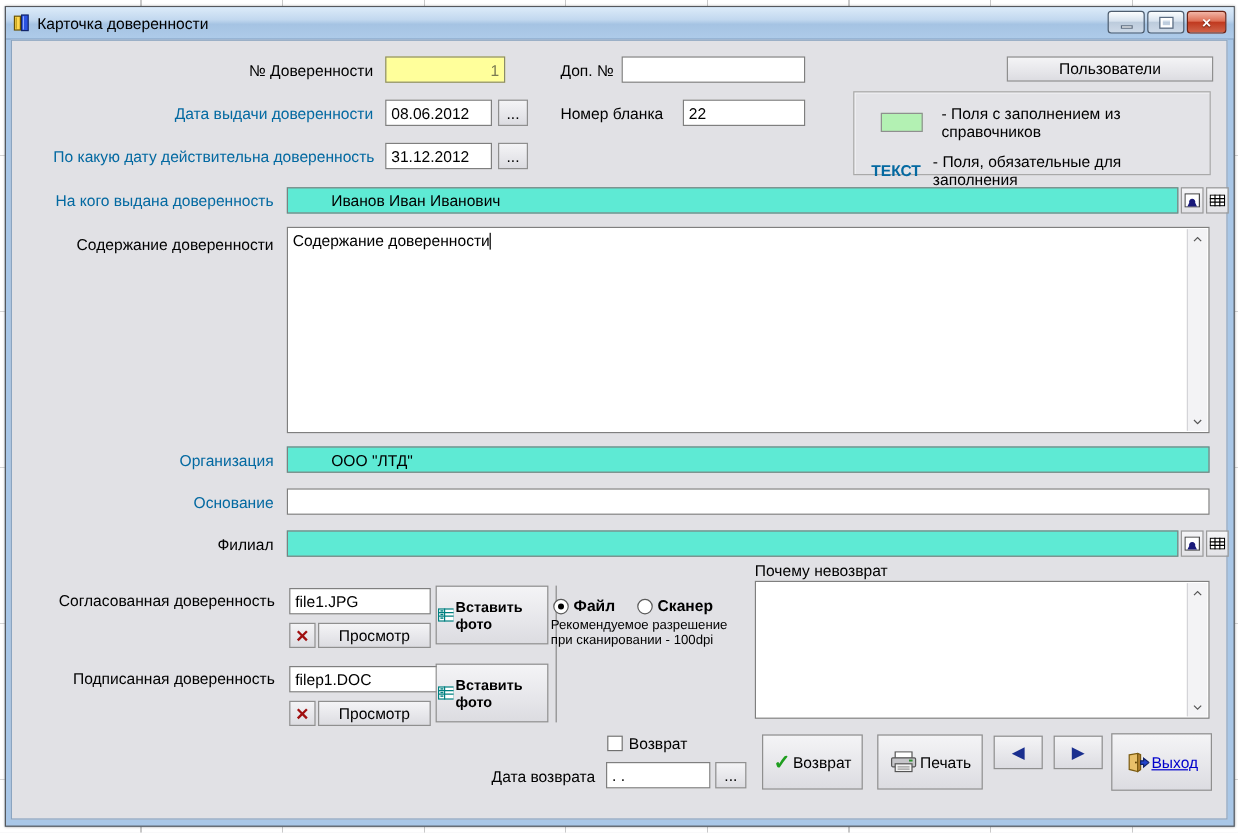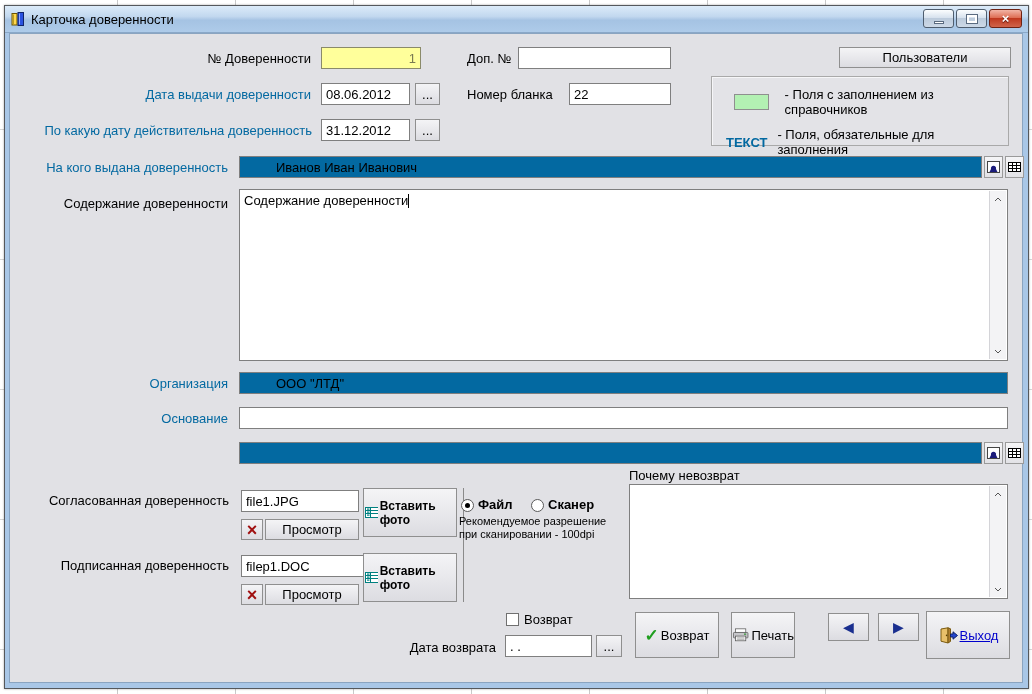--- a/index.html
+++ b/index.html
@@ -34,21 +34,21 @@
   .client { position:absolute; left:4px; top:27px; width:1014px; height:650px;
     background:#e1e1e5; border:1px solid #8aa4c0; }
 
   
   .lbl { position:absolute; white-space:nowrap; font-size:13px; line-height:15px; color:#000; }
   .rlabel { text-align:right; }
   .blue { color:#0369a1; }
   .bold { font-weight:bold; }
   .field { position:absolute; background:#fff; border:1px solid #7f7f7f; font-size:13px;
     padding:3px 4px 0 4px; overflow:hidden; white-space:nowrap; }
-  .green { background:#0369a1;padding-left:36px; }
+  .green { background:#5eead4;padding-left:36px; }
   .yellow { background:#ffff9b; border-color:#8a8a6a; color:#7a7a52; text-align:right; }
   .btn { position:absolute; background:linear-gradient(#f4f4f6,#e6e6ea 60%,#dcdce1);
     border:1px solid #8f8f8f; display:flex; align-items:center; justify-content:center;
     font-size:13px; cursor:default; }
   .btn.col { flex-direction:row; gap:2px; }
   .iconbtn { position:absolute; width:19px; height:22px; background:linear-gradient(#f5f5f7,#e2e2e6);
     border:1px solid #9a9a9a; display:flex; align-items:center; justify-content:center; }
   .textarea { position:absolute; background:#fff; border:1px solid #7f7f7f; font-size:13px; }
   .ta-text { position:absolute; left:4px; top:3px; right:20px; white-space:pre-wrap; }
   .caret { display:inline-block; width:1px; height:14px; background:#000; vertical-align:text-bottom; }
@@ -166,20 +166,21 @@
           </div>
       </div>
     </div>
 
     <div class="lbl rlabel blue" style="left:0;width:218px;top:342px;">Организация</div>
     <div class="field green" style="left:229px;top:338px;width:769px;height:22px;">ООО "ЛТД"</div>
 
     <div class="lbl rlabel blue" style="left:0;width:218px;top:377px;">Основание</div>
     <div class="field" style="left:229px;top:373px;width:769px;height:22px;"></div>
 
+    <div class="lbl rlabel" style="left:0;width:218px;top:412px;">Филиал</div>
     <div class="field green" style="left:229px;top:408px;width:743px;height:22px;"></div>
     <div class="iconbtn" style="left:974px;top:408px;">
       <svg width="13" height="12">
           <rect x="0.5" y="0.5" width="12" height="11" fill="#fff" stroke="#444"></rect>
           <path d="M4 8 a2.6 2.6 0 1 1 5 0 l1.5 3 h-8 z" fill="#1a1a7a"></path>
         </svg>
     </div>
     <div class="iconbtn" style="left:995px;top:408px;">
       <svg width="13" height="10">
           <rect x="0.5" y="0.5" width="12" height="9" fill="#fff" stroke="#000"></rect>
@@ -258,21 +259,21 @@
     <div class="lbl" style="left:514px;top:578px;">Возврат</div>
     <div class="lbl rlabel" style="left:296px;width:190px;top:606px;">Дата возврата</div>
     <div class="field" style="left:495px;top:601px;width:87px;height:22px;">.  .</div>
     <div class="btn" style="left:586px;top:601px;width:26px;height:22px;">...</div>
 
     <div class="btn col" style="left:625px;top:578px;width:84px;height:46px;">
       <span class="check-glyph">✓</span>
       <span>Возврат</span>
     </div>
 
-    <div class="btn col" style="left:721px;top:578px;width:64px;height:46px;">
+    <div class="btn col" style="left:721px;top:578px;width:88px;height:46px;">
       <svg width="24" height="18" viewBox="0 0 24 18">
         <rect x="5" y="0.5" width="14" height="5.5" fill="#fff" stroke="#555"></rect>
         <rect x="2" y="5.5" width="20" height="7.5" rx="1" fill="#c6c6ca" stroke="#555"></rect>
         <rect x="16.5" y="7" width="3" height="1.6" fill="#2e8f2e"></rect>
         <rect x="5" y="10.5" width="14" height="6.5" fill="#f1f1f1" stroke="#555"></rect>
         <line x1="7" y1="13" x2="17" y2="13" stroke="#9a9a9a"></line>
         <line x1="7" y1="15" x2="17" y2="15" stroke="#9a9a9a"></line>
       </svg>
       <span>Печать</span>
     </div>

